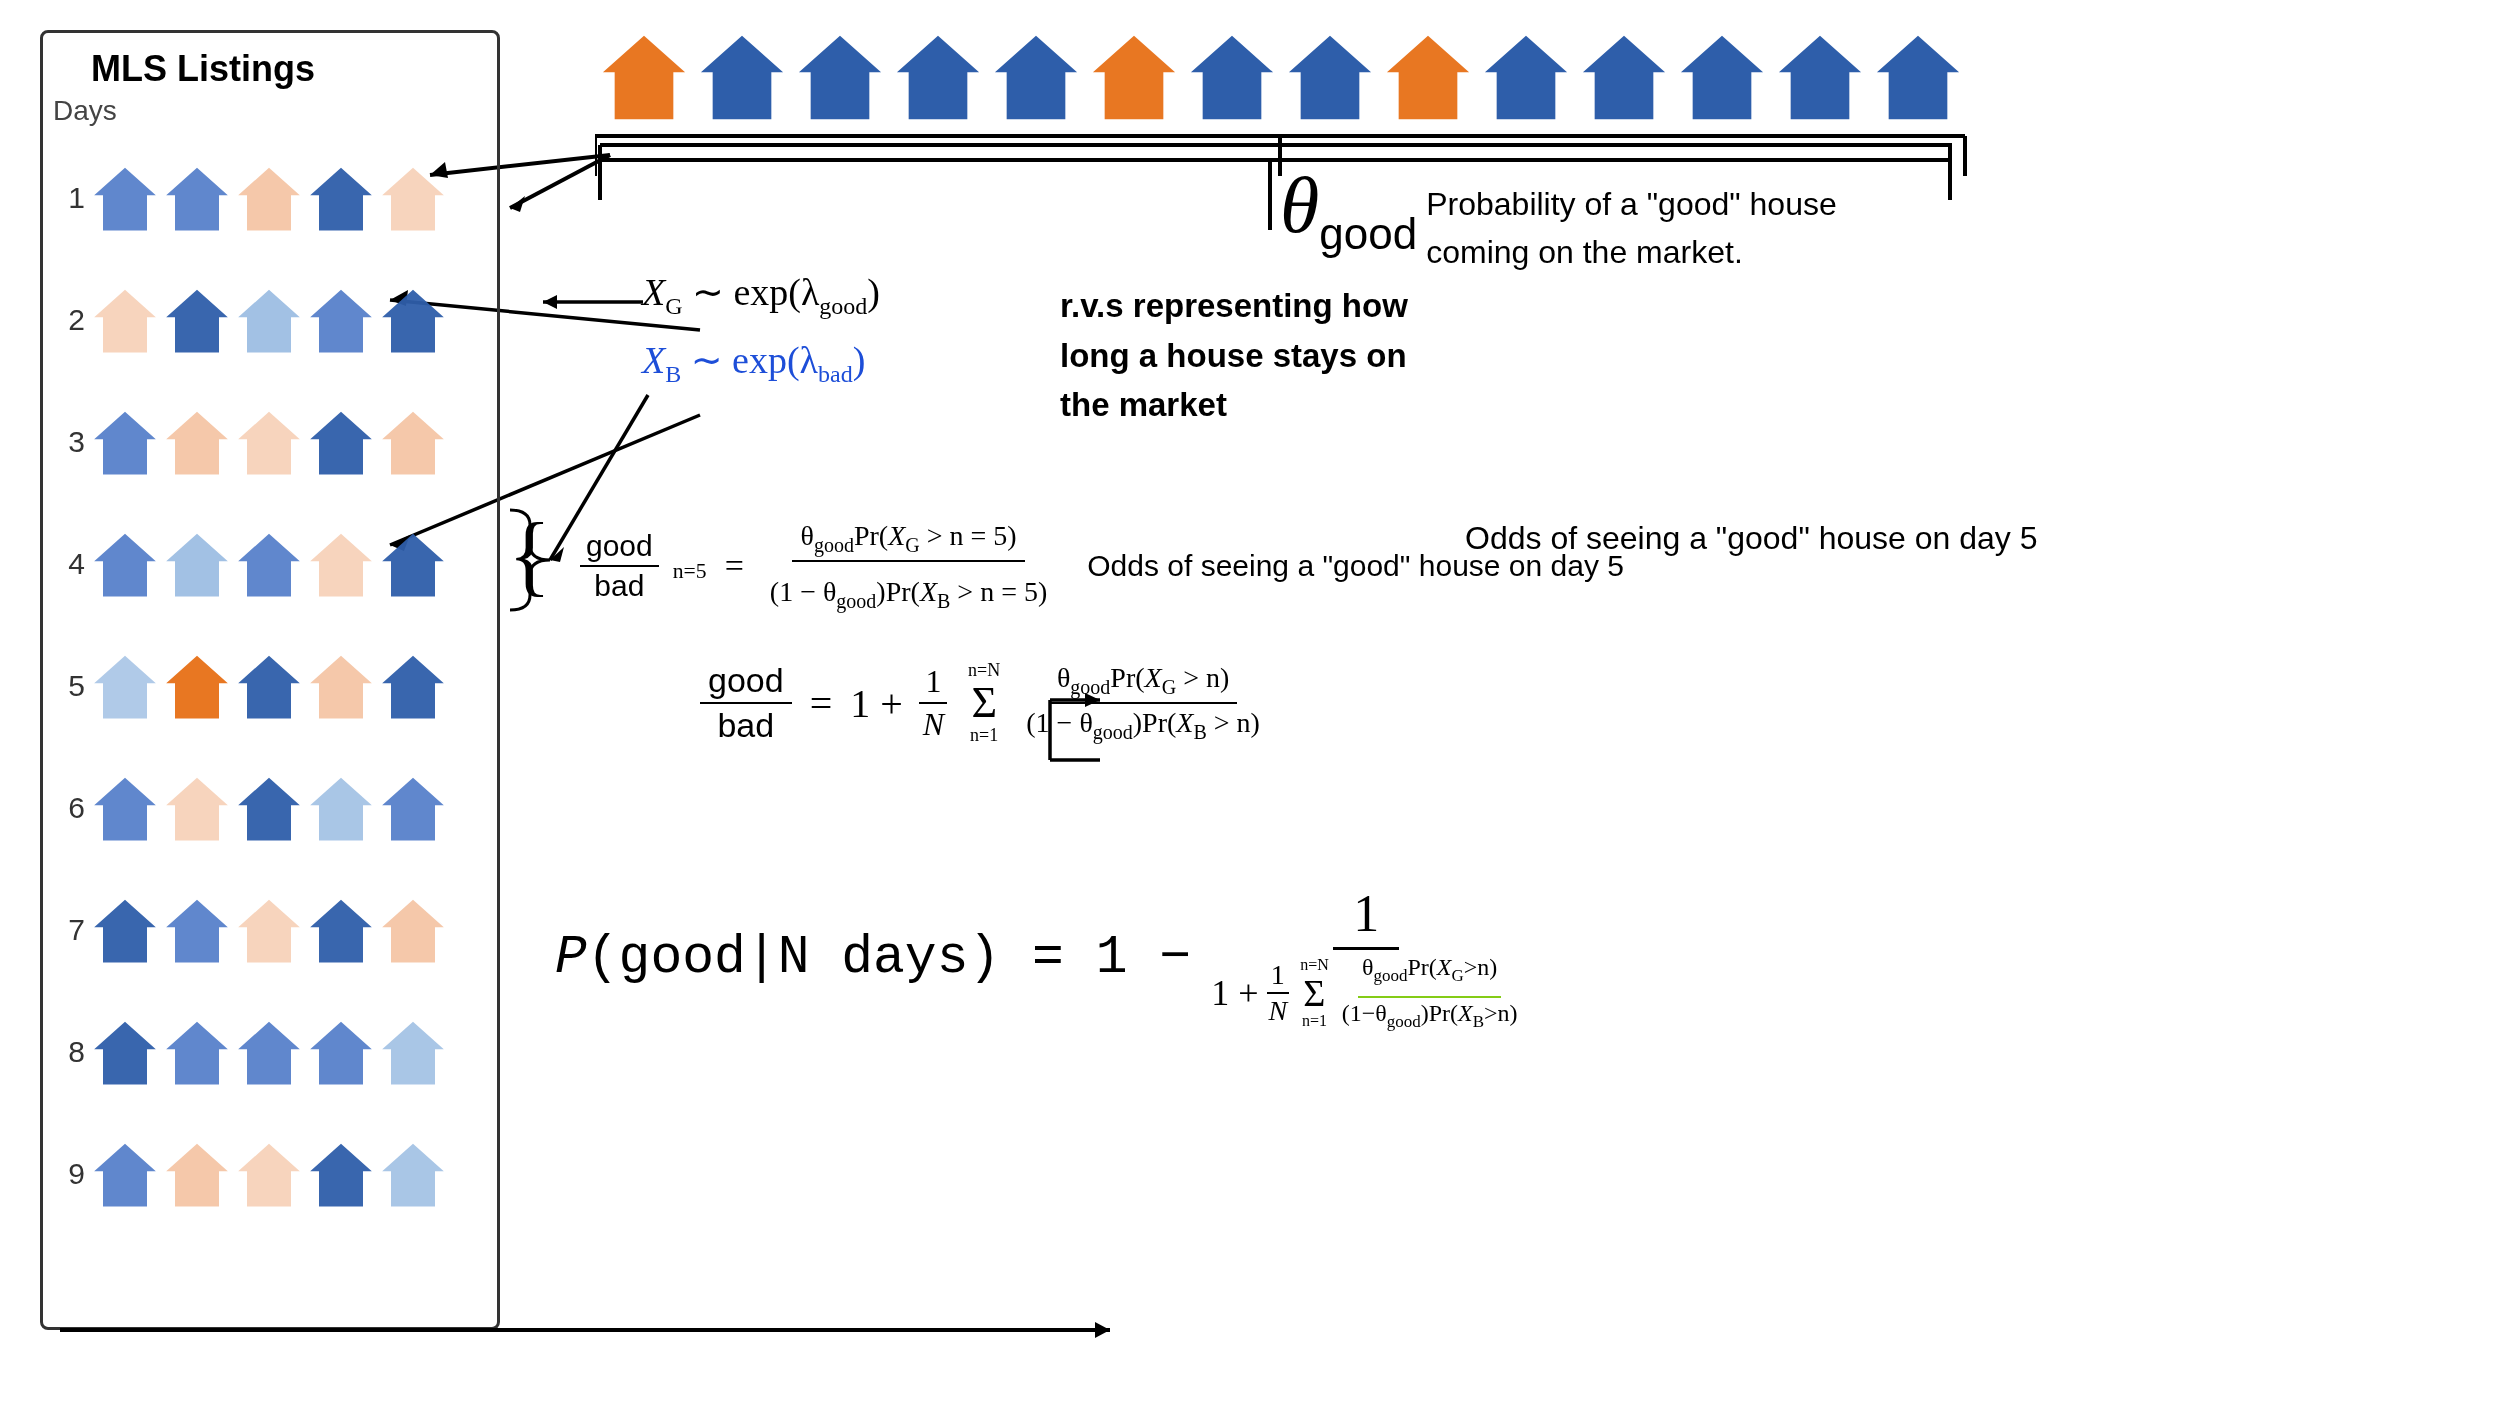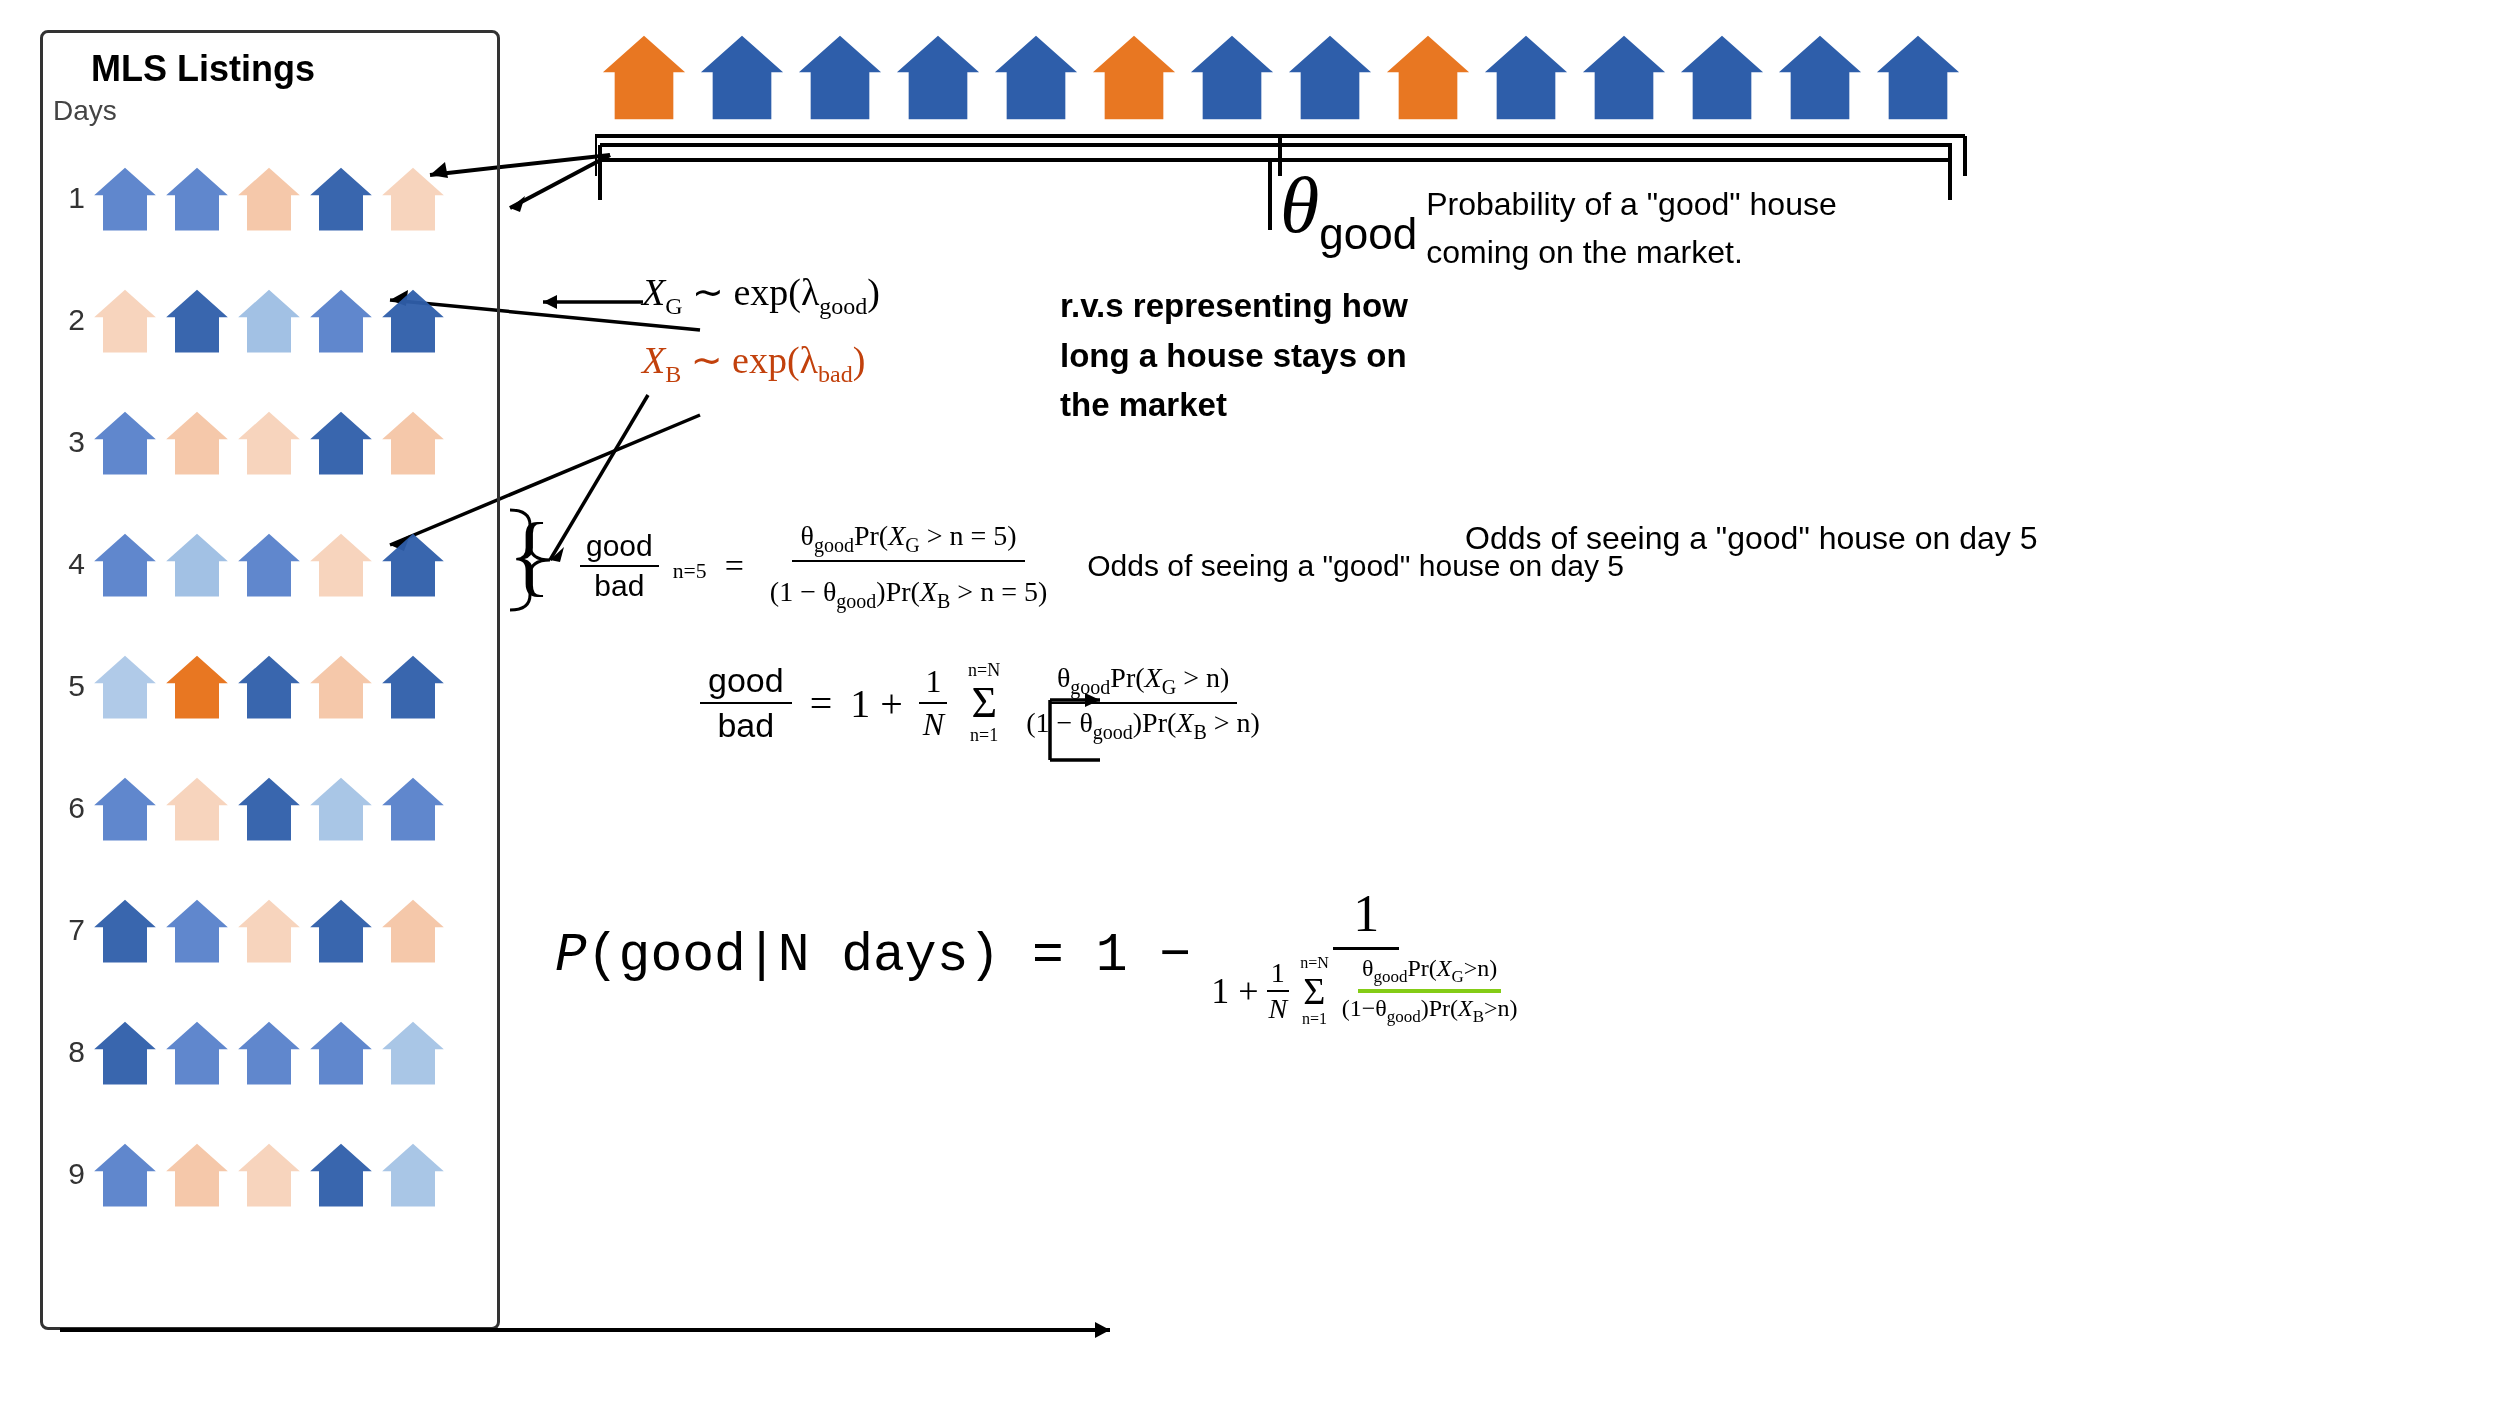--- a/index.html
+++ b/index.html
@@ -392,21 +392,21 @@
     <span>coming on the market.</span>
   </div>
 </div>
 
 <div style="position:absolute; left:642px; top:270px;">
 
   <div style="font-size:38px; font-family:'Times New Roman',serif; margin-bottom:18px; color:#000;">
     <i>X</i><sub style="font-size:24px;">G</sub> ∼ exp(λ<sub style="font-size:24px;">good</sub>)
   </div>
 
-  <div style="font-size:38px; font-family:'Times New Roman',serif; color:#c2410c;">
+  <div style="font-size:38px; font-family:'Times New Roman',serif; color:#1d4ed8;">
     <i>X</i><sub style="font-size:24px;">B</sub> ∼ exp(λ<sub style="font-size:24px;">bad</sub>)
   </div>
 </div>
 
 <div style="position:absolute; left:1060px; top:281px; font-size:33px; font-family:Arial,sans-serif; line-height:1.5; color:#000;font-weight:bold;">
   <span>r.v.s representing how</span><br>
   <span>long a house stays on</span><br>
   <span>the market</span>
 </div>
 
@@ -484,18 +484,18 @@
       <div style="display:inline-flex; flex-direction:column; align-items:center; font-size:28px;">
         <span style="border-bottom:2px solid #000; padding:0 4px 1px 4px;">1</span>
         <span style="padding:1px 4px 0 4px;"><i>N</i></span>
       </div>
       <div style="display:inline-flex; flex-direction:column; align-items:center; font-size:22px; margin:0 3px;">
         <span style="font-size:16px;">n=N</span>
         <span style="font-size:38px; line-height:1;">Σ</span>
         <span style="font-size:16px;">n=1</span>
       </div>
       <div style="display:inline-flex; flex-direction:column; align-items:center; font-size:24px;">
-        <span style="border-bottom:4px solid #84cc16; padding:0 4px 2px 4px;">θ<sub style="font-size:17px;">good</sub>Pr(<i>X</i><sub style="font-size:17px;">G</sub>&gt;n)</span>
+        <span style="border-bottom:2px solid #84cc16; padding:0 4px 10px 4px;">θ<sub style="font-size:17px;">good</sub>Pr(<i>X</i><sub style="font-size:17px;">G</sub>&gt;n)</span>
         <span style="padding:2px 4px 0 4px;">(1−θ<sub style="font-size:17px;">good</sub>)Pr(<i>X</i><sub style="font-size:17px;">B</sub>&gt;n)</span>
       </div>
     </div>
   </div>
 </div>
 
 </body></html>

